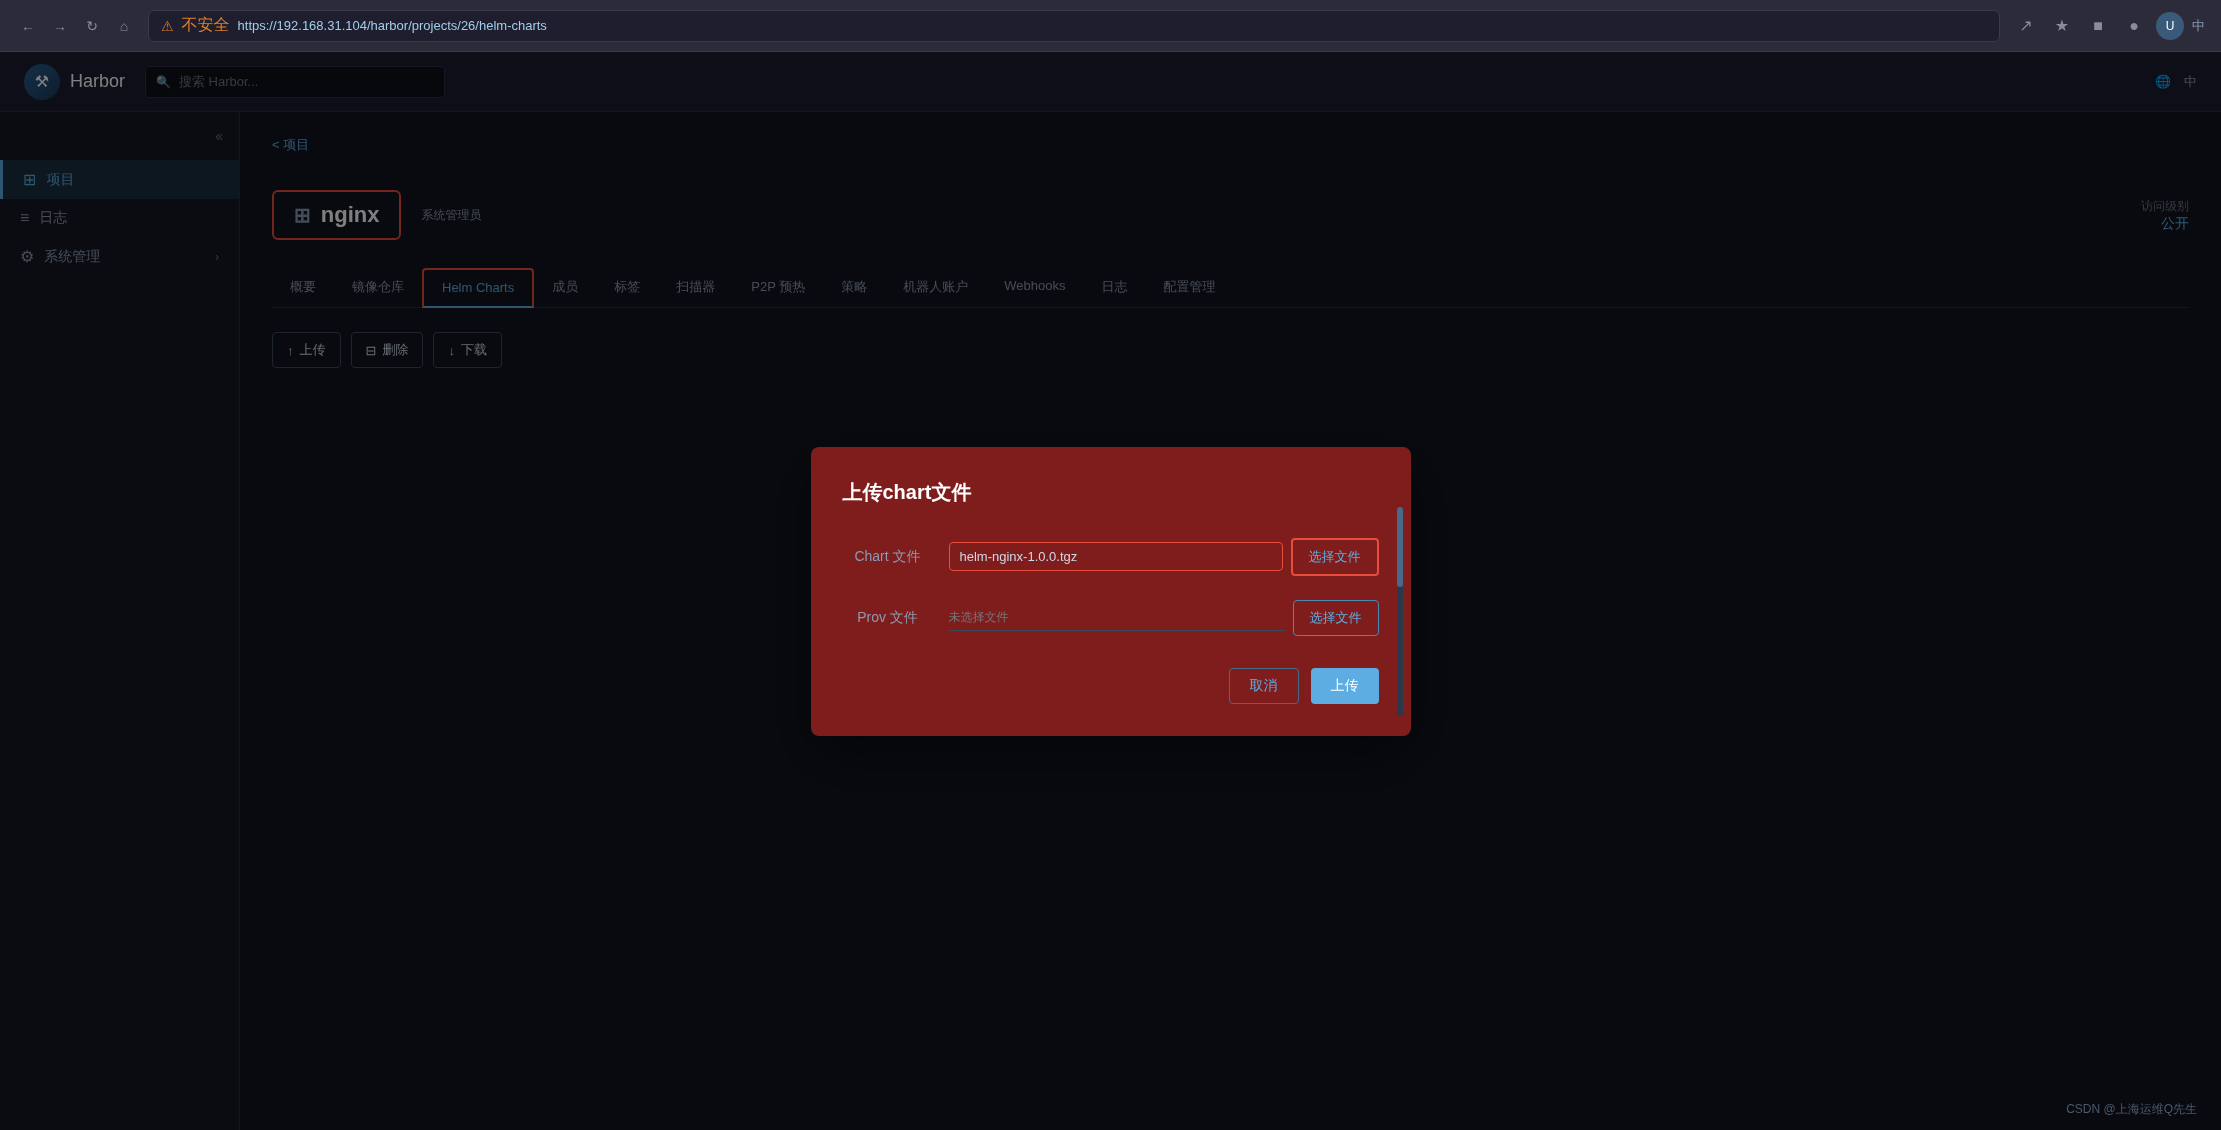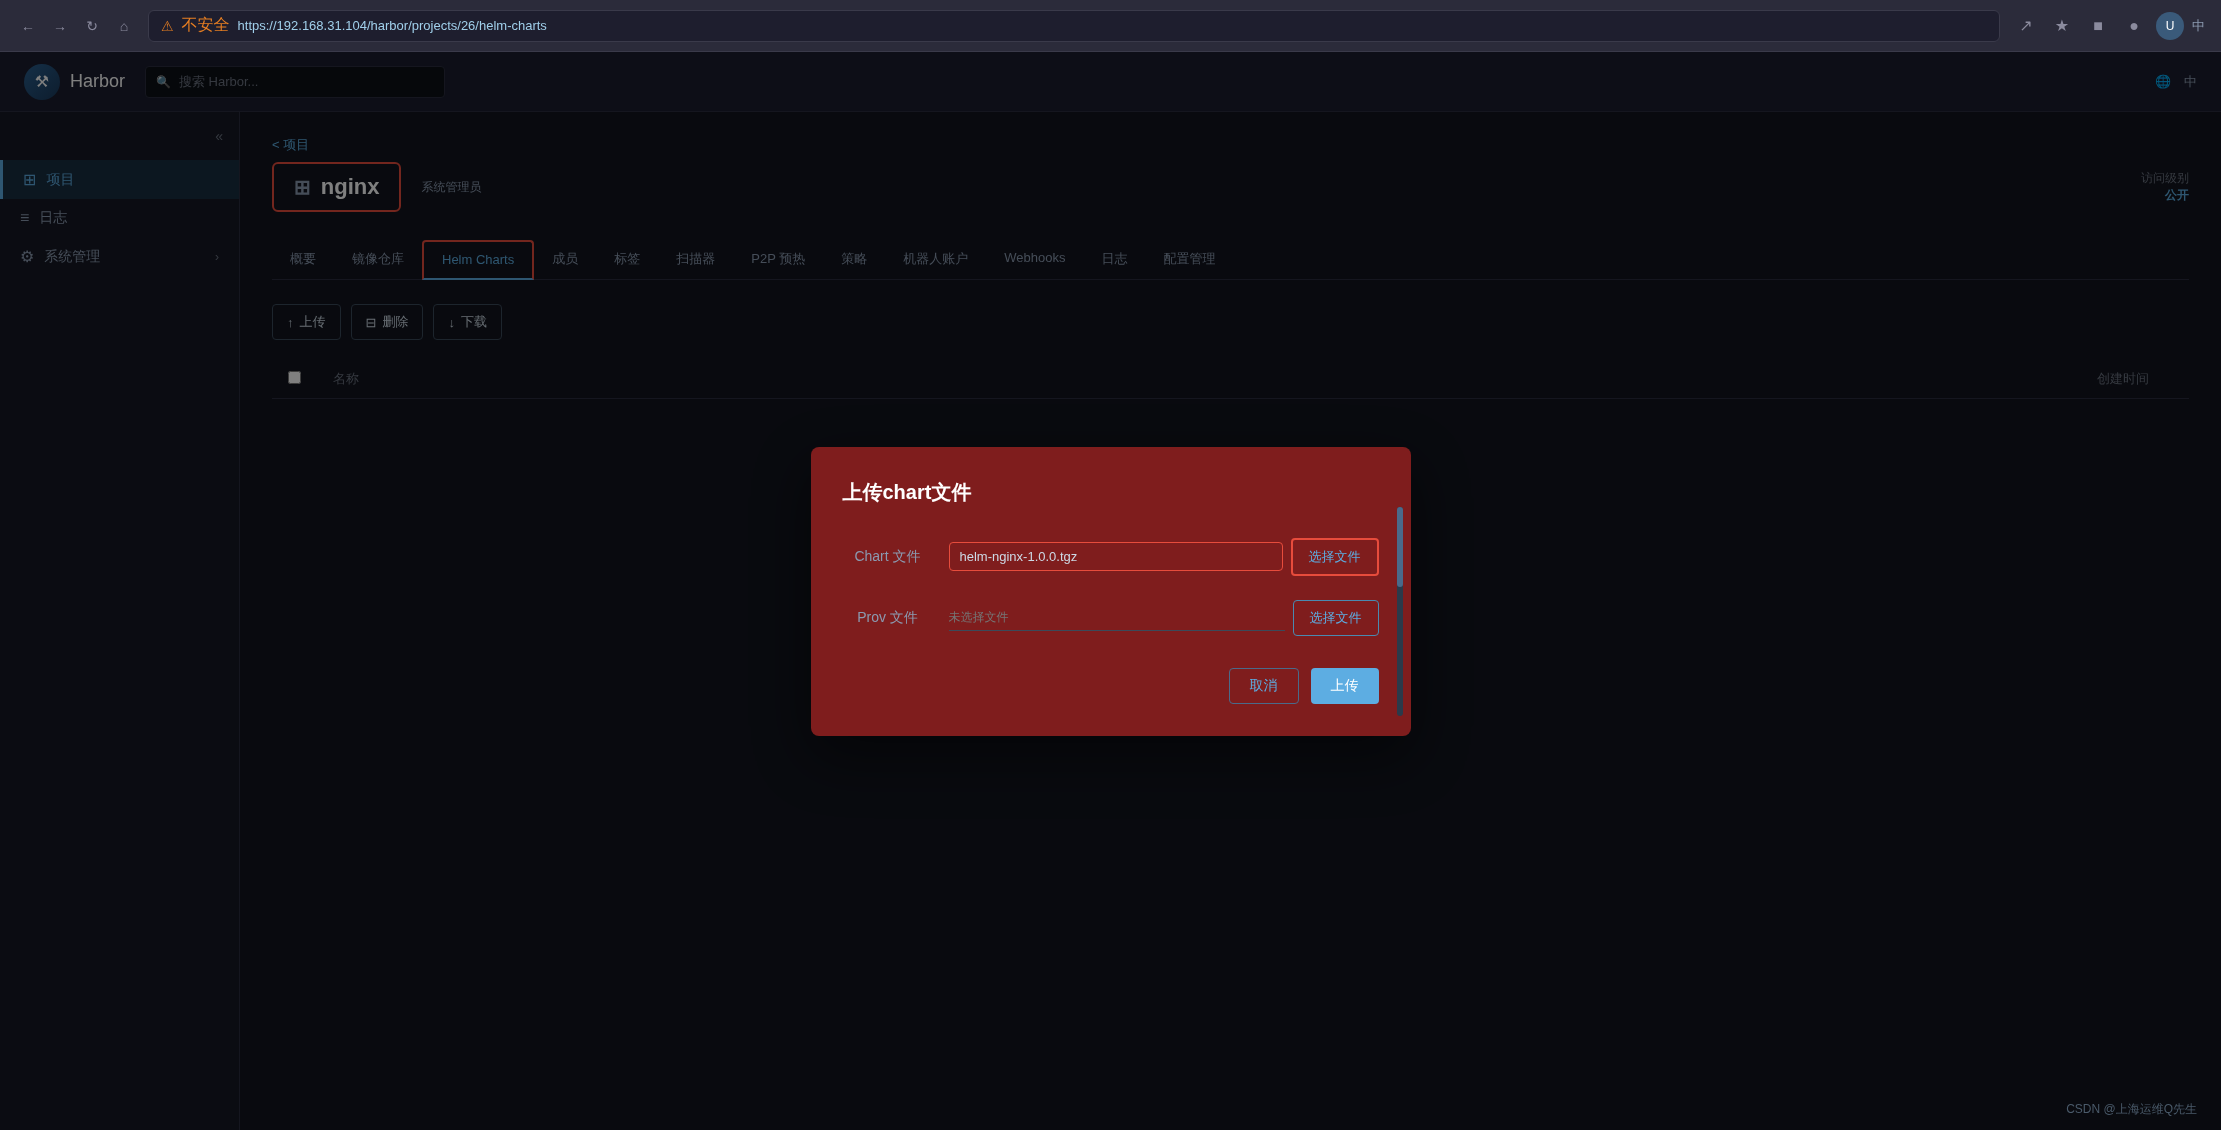--- a/index.html
+++ b/index.html
@@ -190,21 +190,21 @@
       overflow-y: auto;
     }
 
     
     .breadcrumb {
       display: flex;
       align-items: center;
       gap: 6px;
       font-size: 13px;
       color: #5dade2;
-      margin-bottom: 8px;
+      margin-bottom: 36px;
     }
 
     
     .project-header {
       display: flex;
       align-items: center;
       gap: 20px;
       margin-bottom: 28px;
     }
     .project-title-box {
@@ -230,23 +230,22 @@
       margin-left: auto;
       display: flex;
       flex-direction: column;
       align-items: flex-end;
     }
     .meta-label {
       font-size: 12px;
       color: #6b7280;
     }
     .meta-value {
-      font-size: 12px;
-      color: #5dade2;
-      font-weight: bold;
+      font-size: 14px;
+      color: #5dade2;
     }
 
     
     .tabs {
       display: flex;
       gap: 0;
       border-bottom: 1px solid #2a2d3e;
       margin-bottom: 24px;
     }
     .tab {
@@ -545,31 +544,20 @@
         <button class="toolbar-btn">
           <span>⊟</span>
           <span>删除</span>
         </button>
         <button class="toolbar-btn">
           <span>↓</span>
           <span>下载</span>
         </button>
       </div>
 
-      <table class="data-table">
-        <thead>
-          <tr>
-            <th style="width:40px;"><input type="checkbox" style=""></th>
-            <th>名称</th>
-            <th style="text-align:right;padding-right:40px;">创建时间</th>
-          </tr>
-        </thead>
-        <tbody>
-        </tbody>
-      </table>
 
     </div>
   </div>
 </div>
 
 <div class="modal-overlay">
   <div class="modal">
     <div class="modal-scrollbar">
       <div class="modal-scrollbar-thumb"></div>
     </div>

